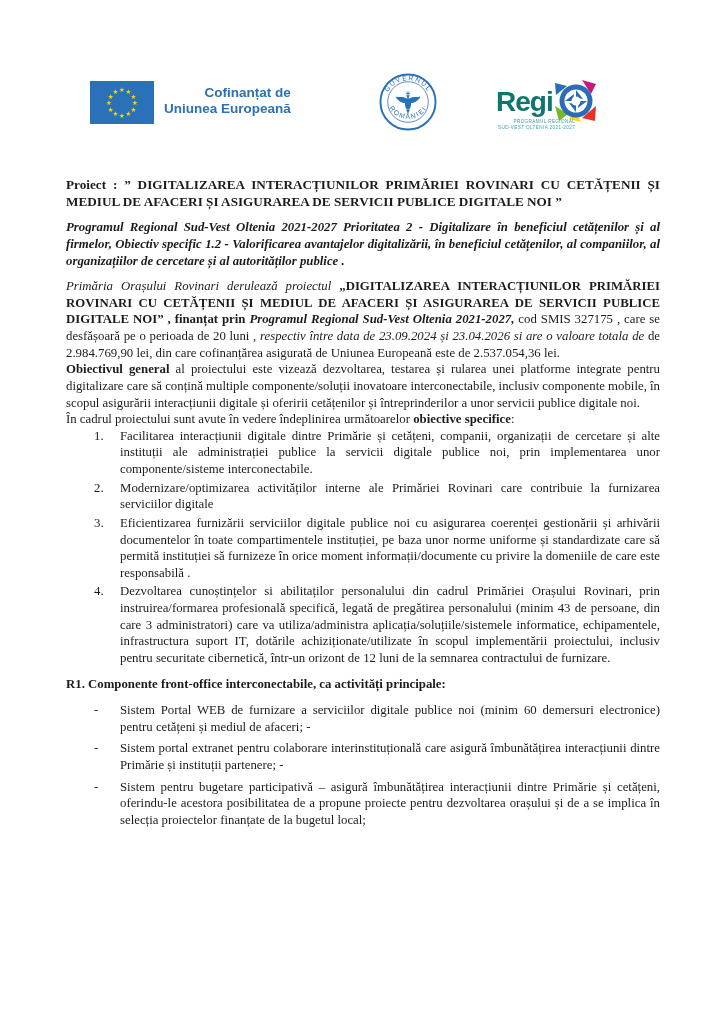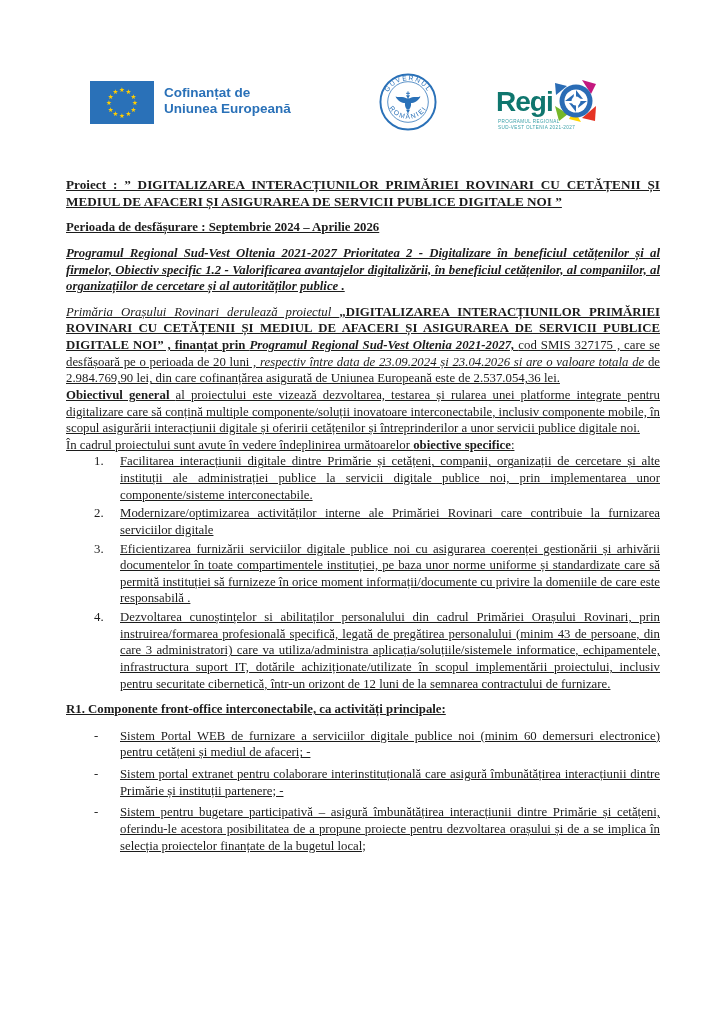--- a/index.html
+++ b/index.html
@@ -2,39 +2,39 @@
 <html><head>
 <meta charset="utf-8">
 <style>
   html,body{margin:0;padding:0;background:#ffffff;}
   body{width:724px;height:1024px;overflow:hidden;
        font-family:"Liberation Serif", serif;color:#1c1c1c;}
   .page{position:relative;width:724px;height:1024px;background:#fff;}
 
   
   .logos{display:flex;align-items:center;justify-content:space-between;
-         padding:70px 78px 0 90px;height:64px;}
+         padding:70px 78px 0 90px;height:64px;text-align:right;}
   .eu-logo{display:flex;align-items:flex-start;gap:10px;}
   .eu-flag{display:block;}
   .eu-text{font-family:"Liberation Sans", sans-serif;font-weight:bold;
            color:#2a71b8;font-size:13.5px;line-height:1.25;padding-top:4px;}
   .eu-text span{display:block;}
   .gov-seal{display:block;margin-left:30px;}
   .regio{position:relative;width:150px;}
   .regio-row{display:flex;align-items:center;}
   .regio-word{font-family:"Liberation Sans", sans-serif;font-weight:bold;
               color:#0f766e;font-size:28px;letter-spacing:-1px;line-height:1;}
   .regio-o{margin-left:1px;margin-top:-2px;}
   .regio-sub{position:absolute;left:2px;top:38px;
              font-family:"Liberation Sans", sans-serif;font-size:4.6px;
              color:#3aa0a8;letter-spacing:.4px;line-height:1.4;white-space:nowrap;}
 
   
   .content{margin:42px 64px 0 66px;font-size:12.8px;line-height:1.3;
-           text-align:justify;text-decoration:underline;}
+           text-align:justify;}
   .content p{margin:0 0 9px 0;}
   .b{font-weight:bold;}
   .i{font-style:italic;}
   .bi{font-weight:bold;font-style:italic;}
   .title{font-size:13.2px;}
   .no-gap{margin-bottom:0 !important;}
 
   ol.objectives{list-style:none;margin:0 0 9px 0;padding:0 0 0 54px;}
   ol.objectives li{position:relative;margin:0 0 2px 0;}
   ol.objectives .num{position:absolute;left:-26px;}
@@ -123,21 +123,20 @@
         <div>PROGRAMUL REGIONAL</div>
         <div>SUD-VEST OLTENIA 2021-2027</div>
       </div>
     </div>
   </div>
 
   <div class="content">
 
     <p class="b title">Proiect : ” DIGITALIZAREA INTERACȚIUNILOR PRIMĂRIEI ROVINARI CU CETĂȚENII ȘI MEDIUL DE AFACERI ȘI ASIGURAREA DE SERVICII PUBLICE DIGITALE NOI ”</p>
 
-    <p class="b">Perioada de desfășurare : Septembrie 2024 – Aprilie 2026</p>
 
     <p class="bi">Programul Regional Sud-Vest Oltenia 2021-2027 Prioritatea 2 - Digitalizare în beneficiul cetățenilor și al firmelor, Obiectiv specific 1.2 - Valorificarea avantajelor digitalizării, în beneficiul cetățenilor, al companiilor, al organizațiilor de cercetare și al autorităților publice .</p>
 
     <p class="no-gap"><span class="i">Primăria Orașului Rovinari derulează proiectul </span><span class="b">„DIGITALIZAREA INTERACȚIUNILOR PRIMĂRIEI ROVINARI CU CETĂȚENII ȘI MEDIUL DE AFACERI ȘI ASIGURAREA DE SERVICII PUBLICE DIGITALE NOI” , finanțat prin </span><span class="bi">Programul Regional Sud-Vest Oltenia 2021-2027, </span><span>cod SMIS 327175 , care se desfășoară pe o perioada de 20 luni , </span><span class="i">respectiv între data de 23.09.2024 și 23.04.2026  si are o valoare totala de </span><span>de 2.984.769,90 lei, din care cofinanțărea  asigurată de Uniunea Europeană este de   2.537.054,36 lei.</span></p>
 
     <p class="no-gap"><span class="b">Obiectivul general </span><span>al proiectului este vizează dezvoltarea, testarea și rularea unei platforme integrate pentru digitalizare care să conțină multiple componente/soluții inovatoare interconectabile, inclusiv componente mobile, în scopul asigurării interacțiunii digitale și oferirii cetățenilor și întreprinderilor a unor servicii publice digitale noi.</span></p>
 
     <p class="no-gap"><span>În cadrul proiectului sunt avute în vedere îndeplinirea următoarelor </span><span class="b">obiective specifice</span><span>:</span></p>
 
     <ol class="objectives">

